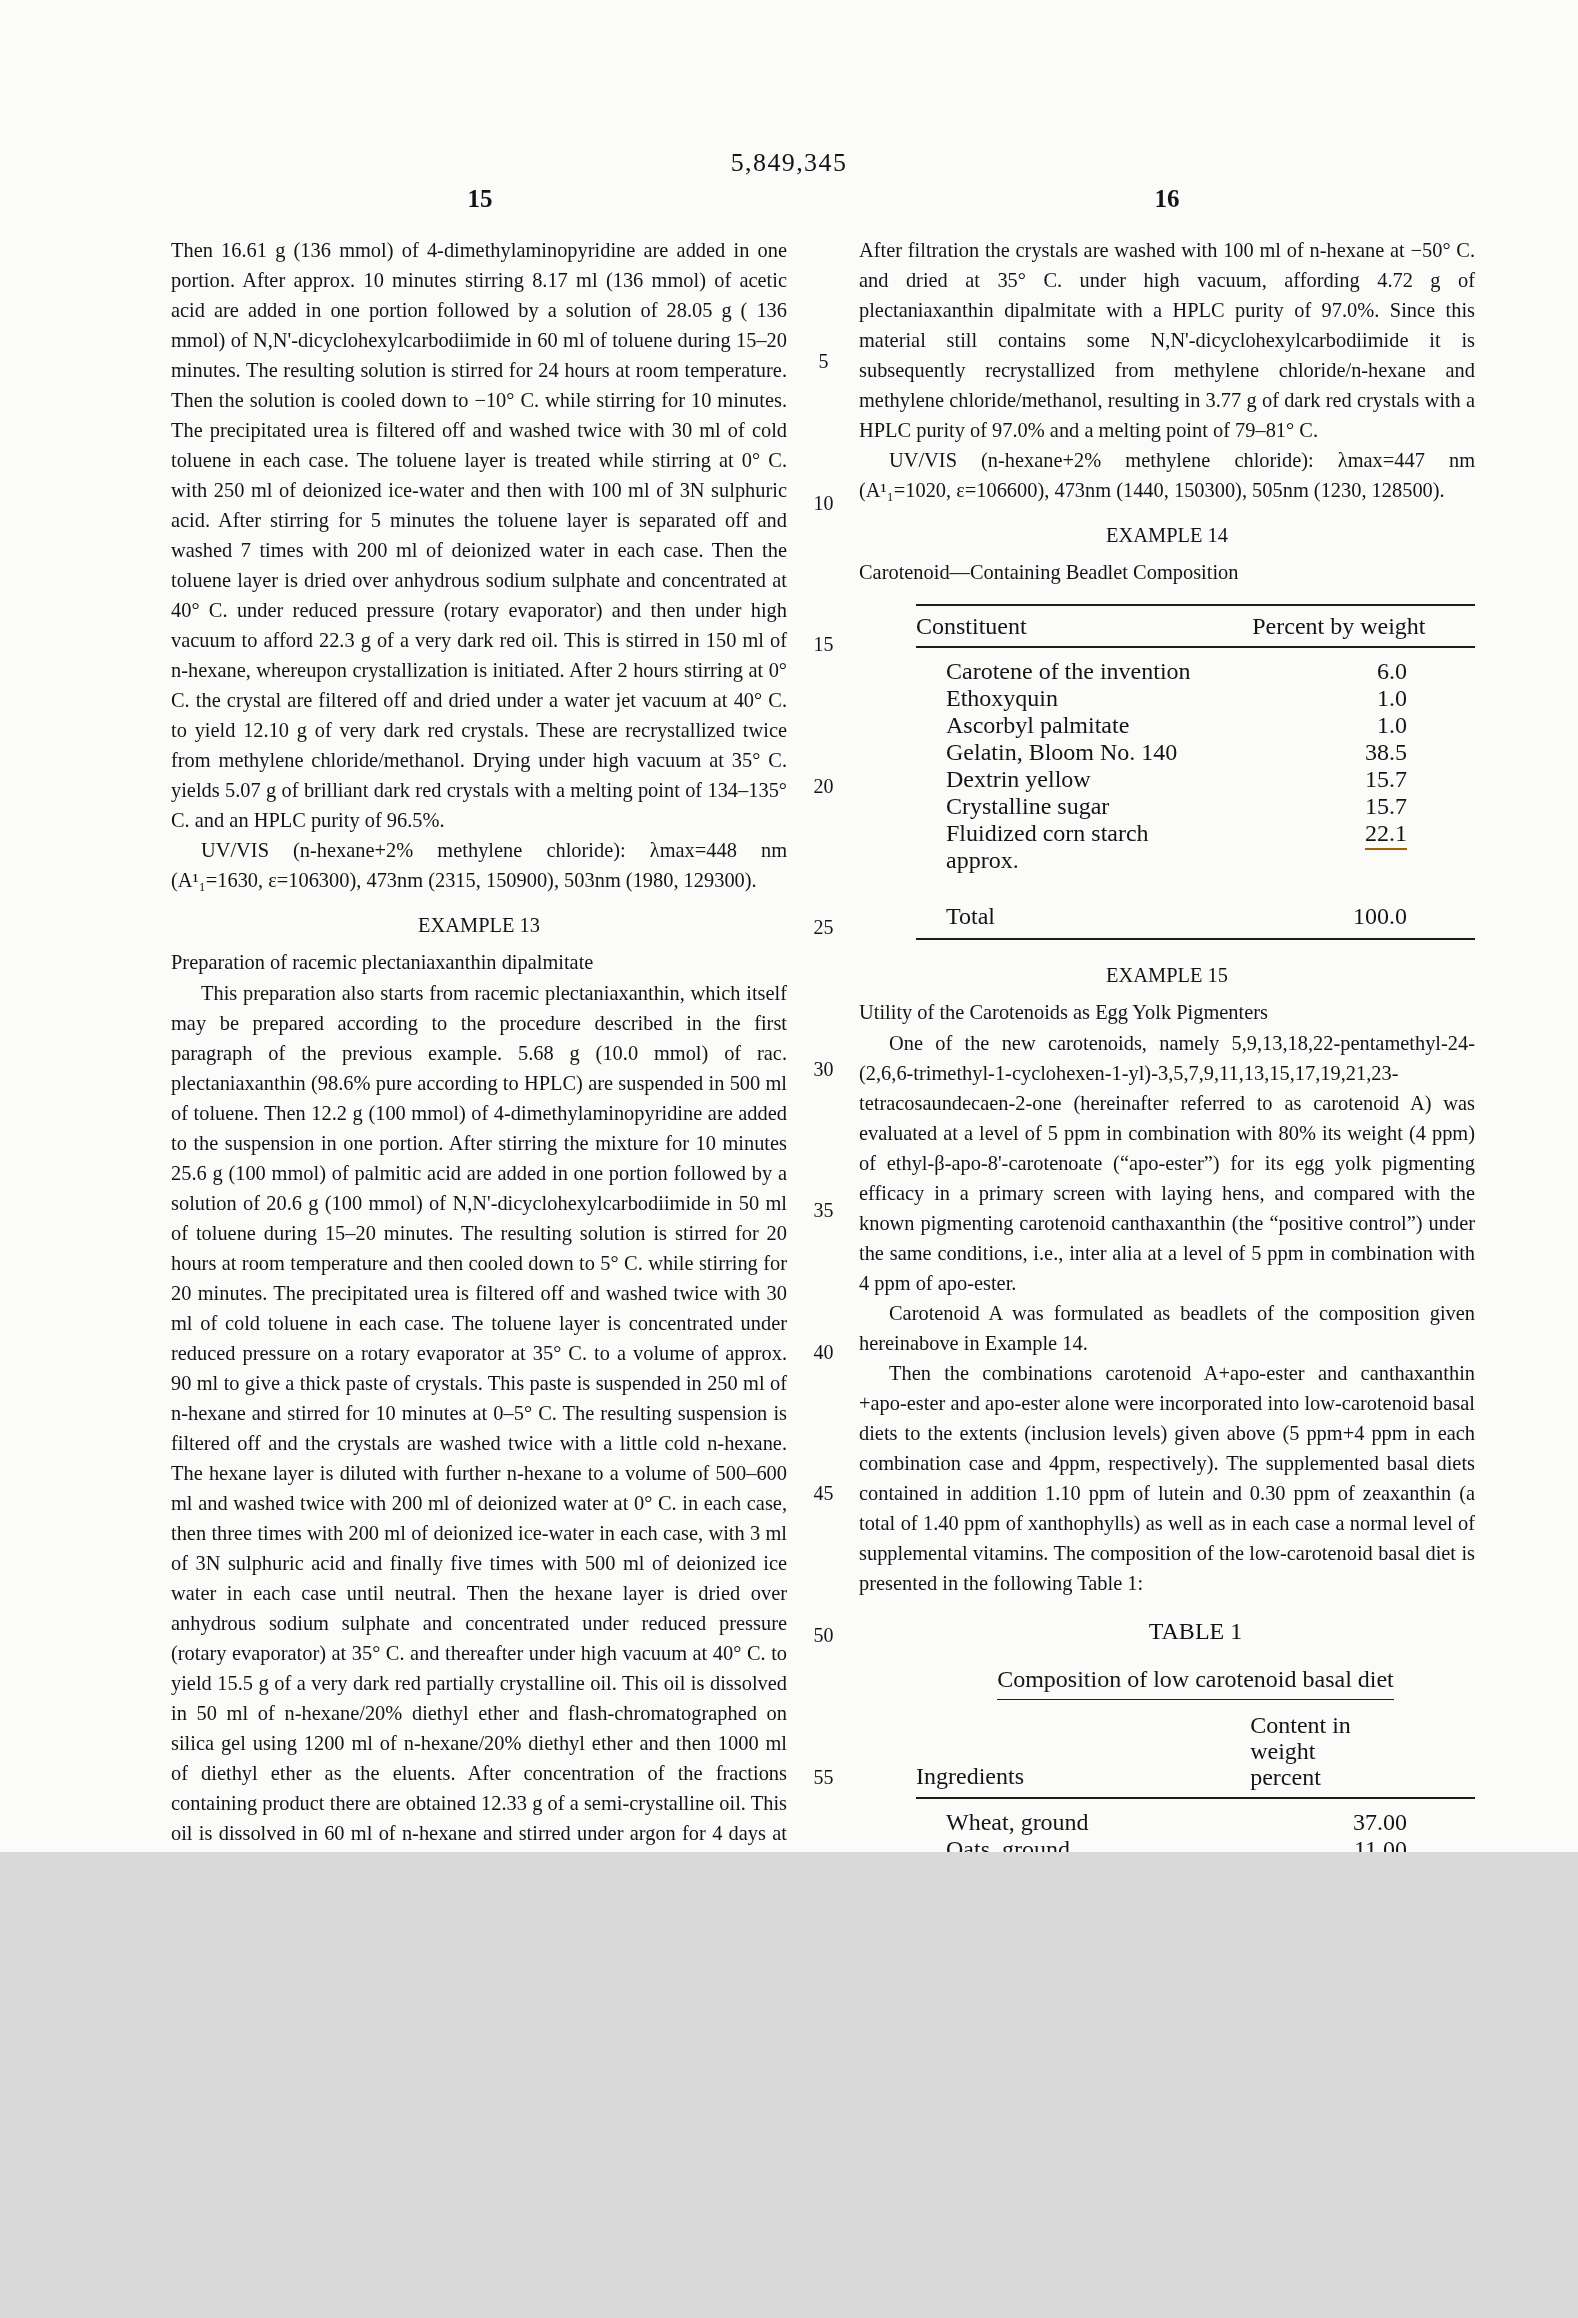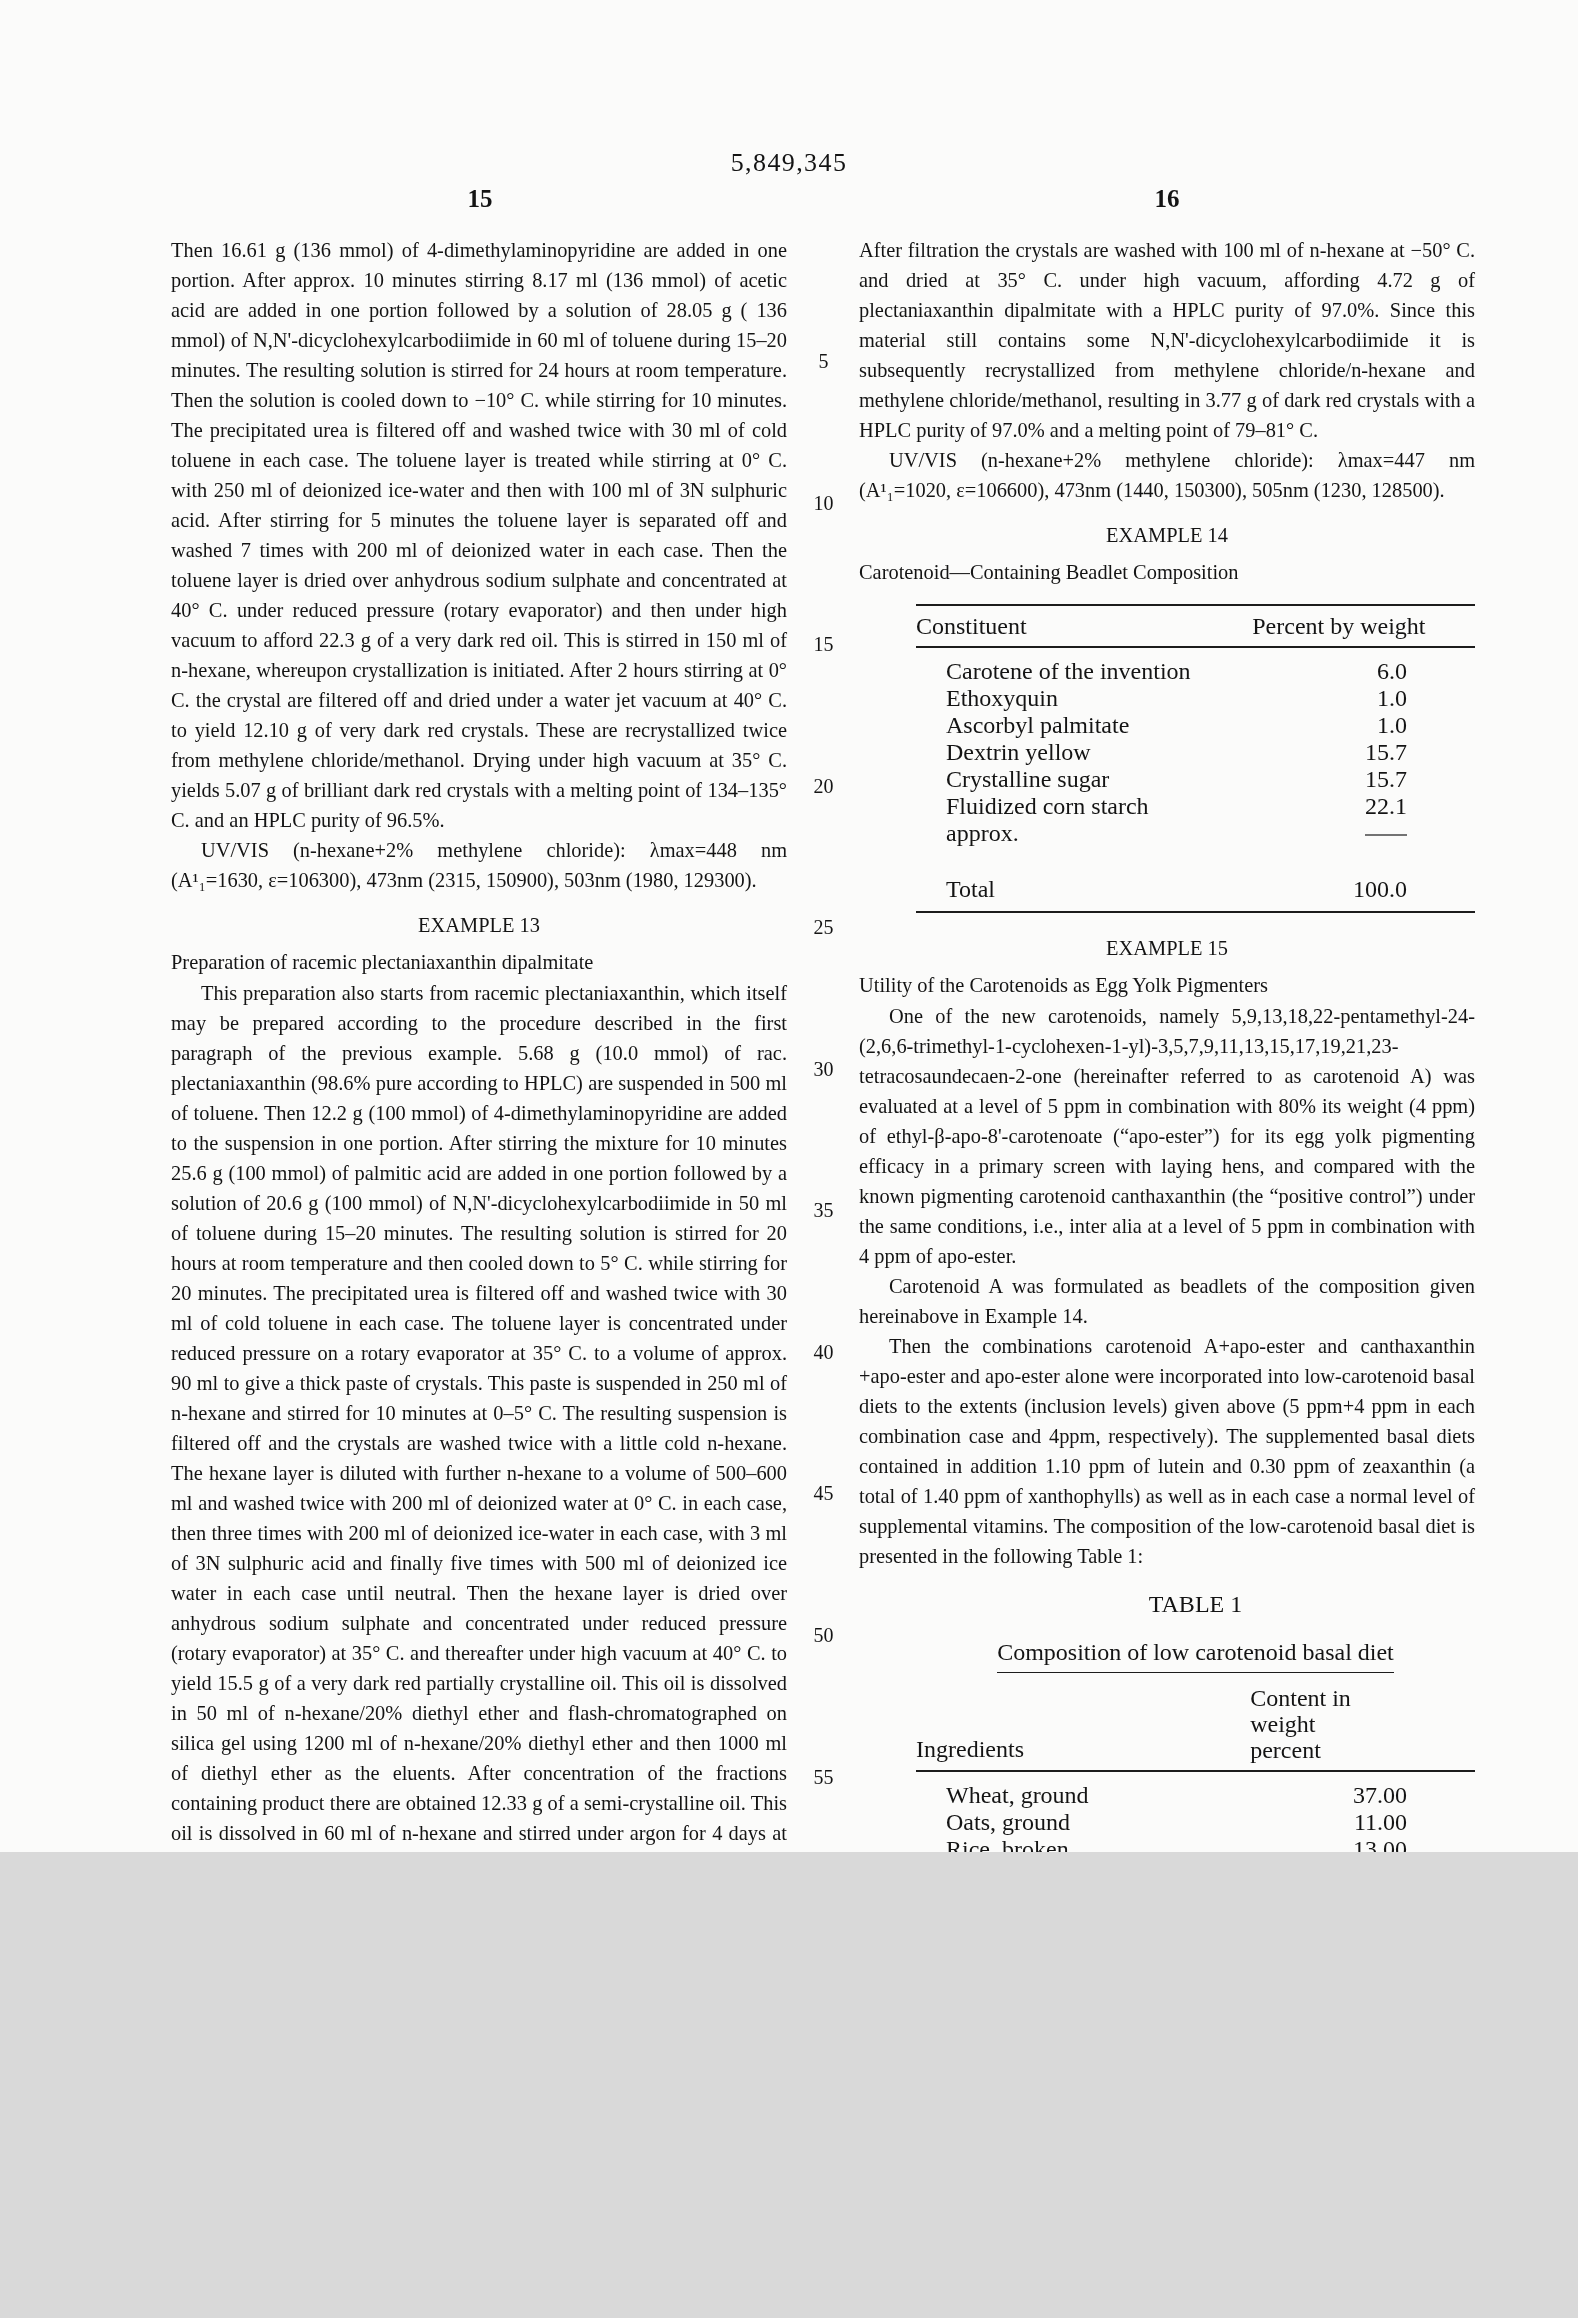--- a/index.html
+++ b/index.html
@@ -43,21 +43,21 @@
   .ptable { margin: 17.7px 0 20.4px 57px; width: 559px; font-size: 24px; text-align: left; }
   .rule { border-top: 2px solid #1c1c1c; height: 0; }
   .trow { display: flex; line-height: 27px; }
   .tname { flex: 1; padding-left: 30px; }
   .tval { width: 197px; text-align: right; padding-right: 68px; }
   .thead { padding: 6.8px 0; line-height: 26px; }
   .thead .tname { padding-left: 0; }
   .thead .tval { width: 245px; text-align: center; padding-right: 13.6px; }
   .tbody { padding-top: 9.5px; }
   .total-row { margin-top: 29px; padding-bottom: 8.2px; }
-  .sum-underline { display: inline-block; border-bottom: 2px solid #737373; padding-bottom: 14px; }
+  .sum-underline { display: inline-block; border-bottom: 2px solid #a16207; padding-bottom: 1px; }
 
   .table1-title { text-align: center; margin-top: 5.4px; }
   .table1-caption { text-align: center; margin-top: 17.7px; margin-bottom: 12.2px; }
   .table1-caption span { display: inline-block; border-bottom: 1.4px solid #1c1c1c; padding-bottom: 5.4px; }
   .t1-head { display: flex; align-items: flex-end; padding-bottom: 6.8px; }
   .t1-ing { flex: 1; }
   .t1-content { width: 218px; text-align: left; white-space: pre-line; line-height: 26px; padding-right: 6.8px; }
 
   .bottom-bar { position: absolute; left: 327px; top: 2305px; width: 834px; height: 11px; background: #000; }
 </style>
@@ -115,20 +115,24 @@
         </div>
         <div class="trow">
           <span class="tname">Ethoxyquin</span>
           <span class="tval">1.0</span>
         </div>
         <div class="trow">
           <span class="tname">Ascorbyl palmitate</span>
           <span class="tval">1.0</span>
         </div>
         <div class="trow">
+          <span class="tname">Gelatin, Bloom No. 140</span>
+          <span class="tval">38.5</span>
+        </div>
+        <div class="trow">
           <span class="tname">Dextrin yellow</span>
           <span class="tval">15.7</span>
         </div>
         <div class="trow">
           <span class="tname">Crystalline sugar</span>
           <span class="tval">15.7</span>
         </div>
         <div class="trow">
           <span class="tname">Fluidized corn starch approx.</span>
           <span class="tval"><span class="sum-underline">22.1</span></span>

